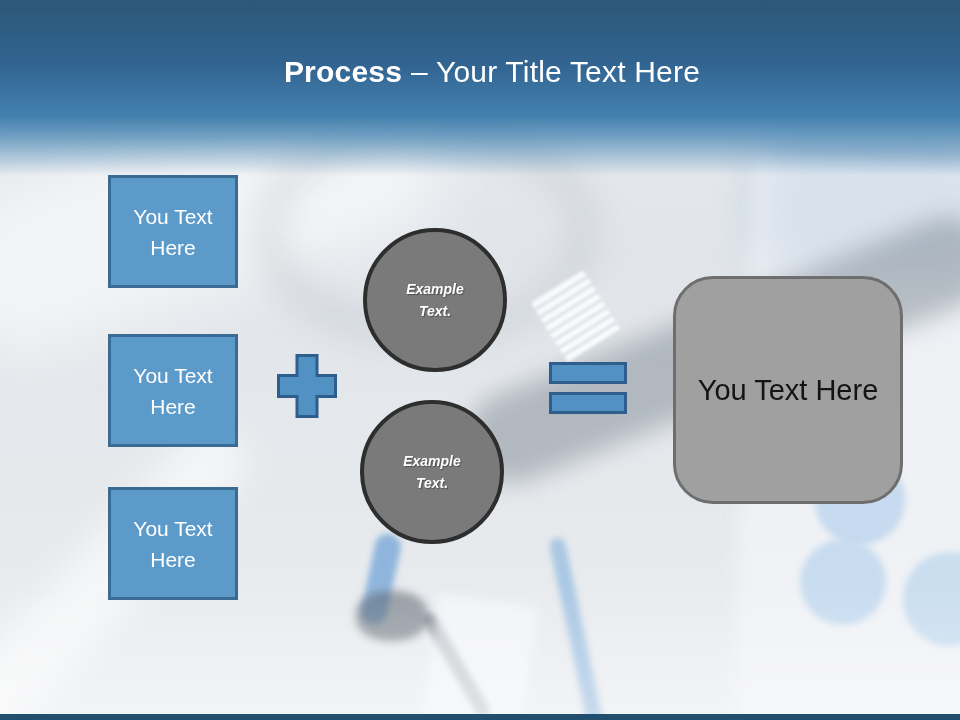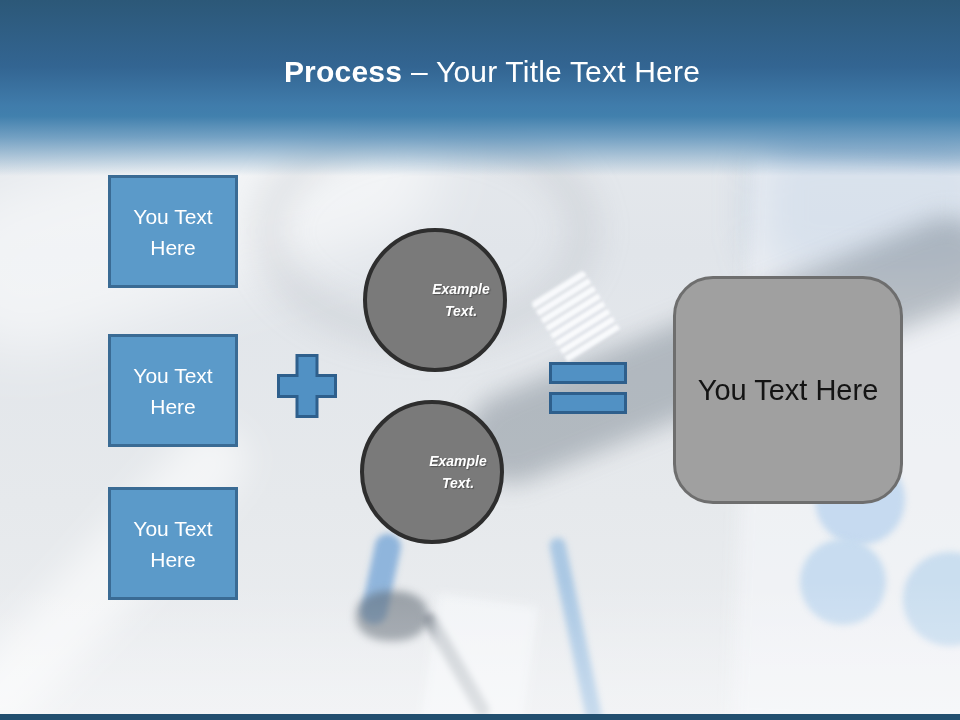--- a/index.html
+++ b/index.html
@@ -66,21 +66,21 @@
       background:#5b9ac9;border:3px solid #3a6b94;
       display:flex;align-items:center;justify-content:center;text-align:center;
       color:#ffffff;font-size:21px;line-height:31px;}
   .blue-box .lbl{width:100px;}
   .box-1{top:175px;} .box-2{top:334px;} .box-3{top:487px;}
 
   .plus-wrap{position:absolute;left:277px;top:354px;width:60px;height:64px;}
 
   .gray-circle{position:absolute;width:136px;height:136px;border-radius:50%;
       background:#7a7a7a;border:4px solid #2e2e2e;
-      display:flex;align-items:center;justify-content:flex-end;text-align:center;
+      display:flex;align-items:center;justify-content:center;text-align:center;
       color:#ffffff;font-size:14px;line-height:22px;font-weight:bold;font-style:italic;
       text-shadow:1px 1px 1px rgba(0,0,0,0.35);}
   .gray-circle .lbl{width:84px;}
   .circle-1{left:363px;top:228px;}
   .circle-2{left:360px;top:400px;}
 
   .equals-wrap{position:absolute;left:549px;top:362px;width:78px;}
   .equals-bar{width:72px;height:16px;background:#5191c4;border:3px solid #2e5f8c;}
   .equals-bar + .equals-bar{margin-top:8px;}
 

